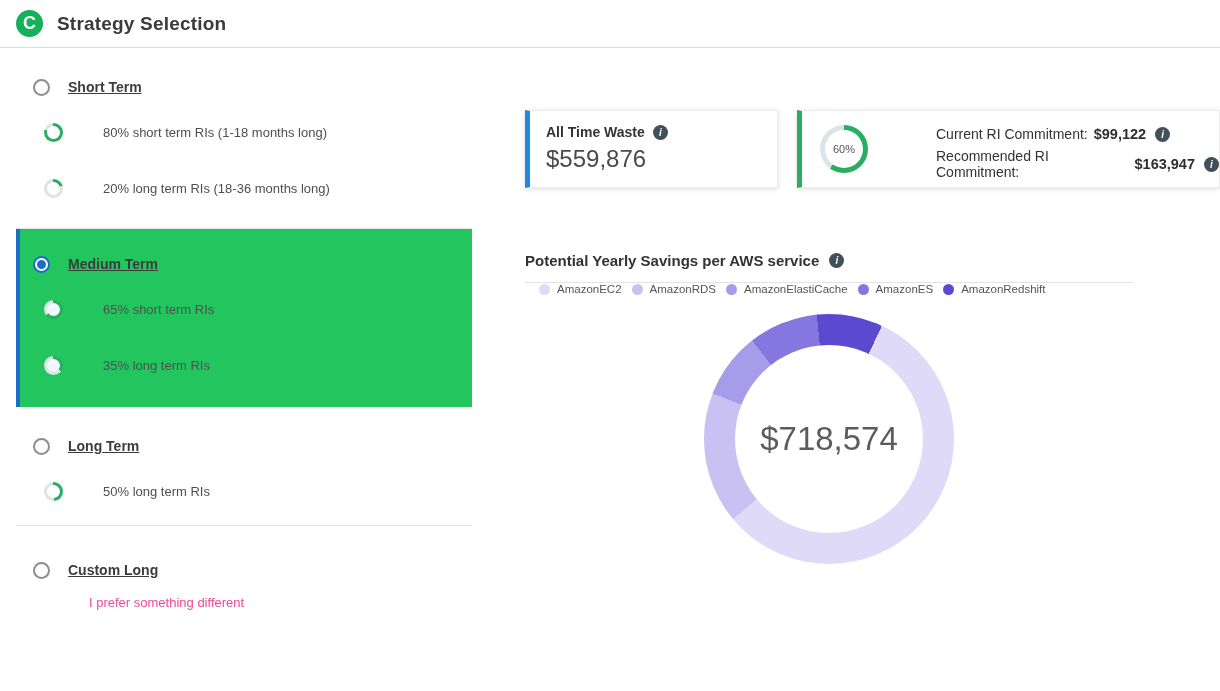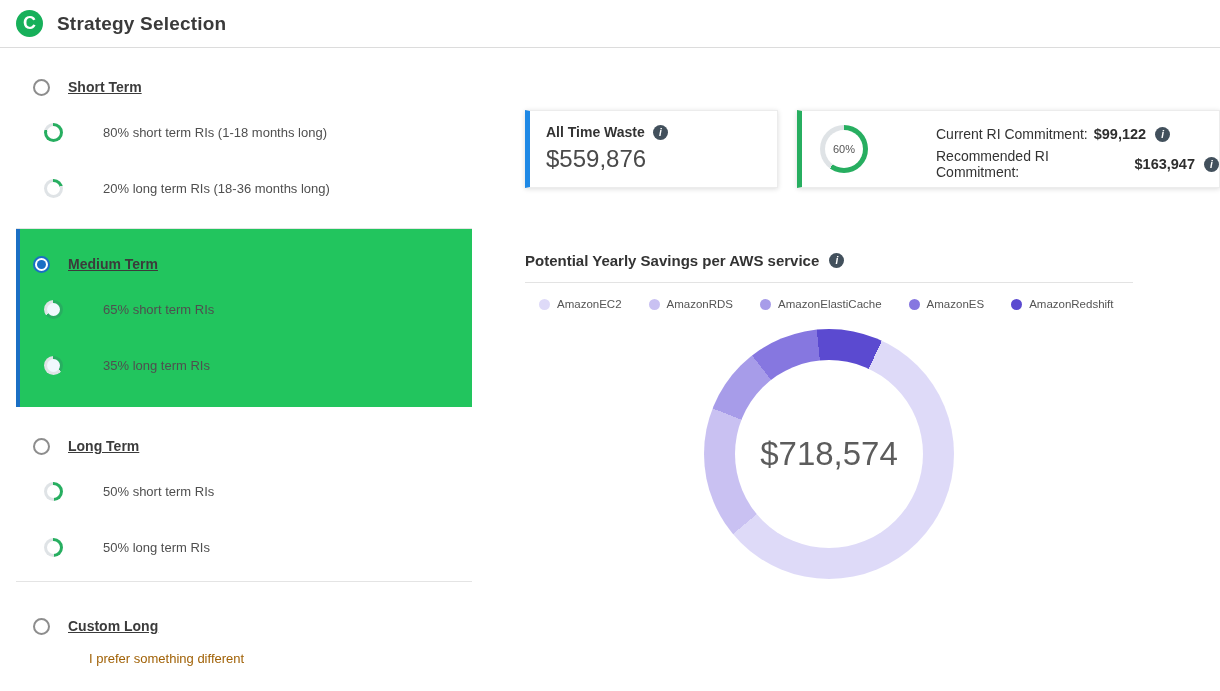--- a/index.html
+++ b/index.html
@@ -26,21 +26,21 @@
   .sub-label { font-size:13px; color:#4f4f4f;margin-left:30px; }
   .ring { width:19px; height:19px; border-radius:50%; position:relative; flex:none; background:#dfe3e6; }
   .ring::after { content:""; position:absolute; inset:3px; border-radius:50%; background:#fff; }
   .strategy.selected { background:#22c55e; border-left-color:#1a6fc4; padding:18px 0 14px; }
   .strategy.selected .ring::after { background:#f0f8fd; }
   .pb12 { padding-bottom:12px; }
   .pt22 { padding-top:22px; }
   .pb6 { padding-bottom:6px; }
   .pt27 { padding-top:27px; }
   .divider { height:1px; background:#e4e4e4; margin-left:16px; }
-  .custom-desc { margin:8px 0 0 69px; font-size:13px; color:#a16207; }
+  .custom-desc { margin:8px 0 0 69px; font-size:13px; color:#ec4899; }
 
   
   .right { flex:1; padding-left:53px; padding-top:62px; }
   .cards-row { display:flex; gap:19px; }
   .card { background:#fff; border:1px solid #ececec; box-shadow:0 1px 5px rgba(0,0,0,.14); height:78px; }
   .waste-card { width:253px; border-left:5px solid #1e88e5; padding:13px 16px; }
   .waste-title-row { display:flex; align-items:center; gap:8px; }
   .waste-title { font-size:14px; font-weight:bold; color:#333; }
   .waste-value { margin-top:5px; font-size:24px; color:#4a4a4a; }
   .commit-card { flex:1; border-left:5px solid #27ae60; display:flex; align-items:center; padding-left:18px; }
@@ -53,21 +53,21 @@
   .commit-value { font-weight:bold; margin-left:6px; font-size:14.5px; color:#2e2e2e; }
   .commit-line .info { margin-left:9px; }
 
   .info { width:15px; height:15px; border-radius:50%; background:#42505c; color:#fff; font-size:10px; font-weight:bold;
           display:inline-flex; align-items:center; justify-content:center; font-style:italic; cursor:pointer; flex:none; }
 
   
   .chart-section { width:608px; margin-top:64px; }
   .chart-header { display:flex; align-items:center; gap:10px; padding-bottom:13px; border-bottom:1px solid #e3e3e3; }
   .chart-title { font-size:15px; font-weight:bold; color:#333; }
-  .legend { display:flex; gap:27px; margin-top:15px; padding-left:14px; }
+  .legend { display:flex; gap:10px; padding-left:14px; }
   .legend-item { display:flex; align-items:center; gap:7px; cursor:pointer; }
   .legend-dot { width:11px; height:11px; border-radius:50%; flex:none; }
   .legend-name { font-size:11.5px; color:#555; }
   .donut-wrap { margin-top:19px; display:flex; justify-content:center; }
   .donut { width:250px; height:250px; border-radius:50%; position:relative; }
   .donut::after { content:""; position:absolute; inset:31px; border-radius:50%; background:#fff; z-index:0; }
   .donut-center { position:absolute; inset:0; z-index:1; display:flex; align-items:center; justify-content:center;
                   font-size:33px; color:#5c5c5c; }
 </style>
 </head>
@@ -113,24 +113,20 @@
       </div>
     </div>
 
     <div class="strategy pt22 pb6">
       <div class="s-head">
         <span class="radio"></span>
         <span class="s-label">Long Term</span>
       </div>
       <div class="sub">
         <span class="ring" style="background: conic-gradient(rgb(39, 174, 96) 0deg, rgb(39, 174, 96) 50%, rgb(223, 227, 230) 50%, rgb(223, 227, 230) 100%);"></span>
-        <span class="sub-label">50% short term RIs</span>
-      </div>
-      <div class="sub">
-        <span class="ring" style="background: conic-gradient(rgb(39, 174, 96) 0deg, rgb(39, 174, 96) 50%, rgb(223, 227, 230) 50%, rgb(223, 227, 230) 100%);"></span>
         <span class="sub-label">50% long term RIs</span>
       </div>
     </div>
     <div class="divider"></div>
 
     <div class="strategy pt27">
       <div class="s-head">
         <span class="radio"></span>
         <span class="s-label">Custom Long</span>
       </div>

